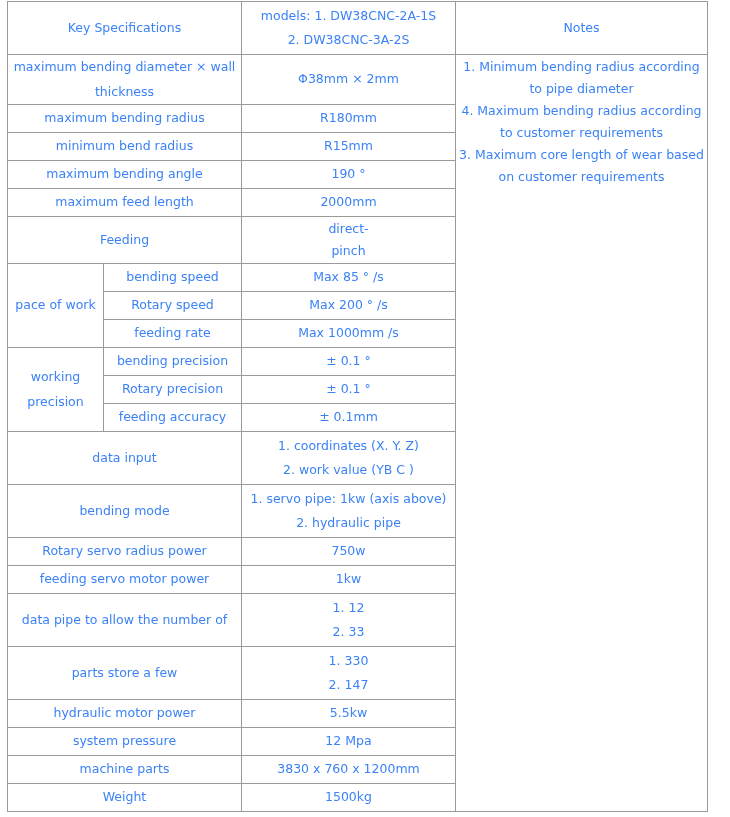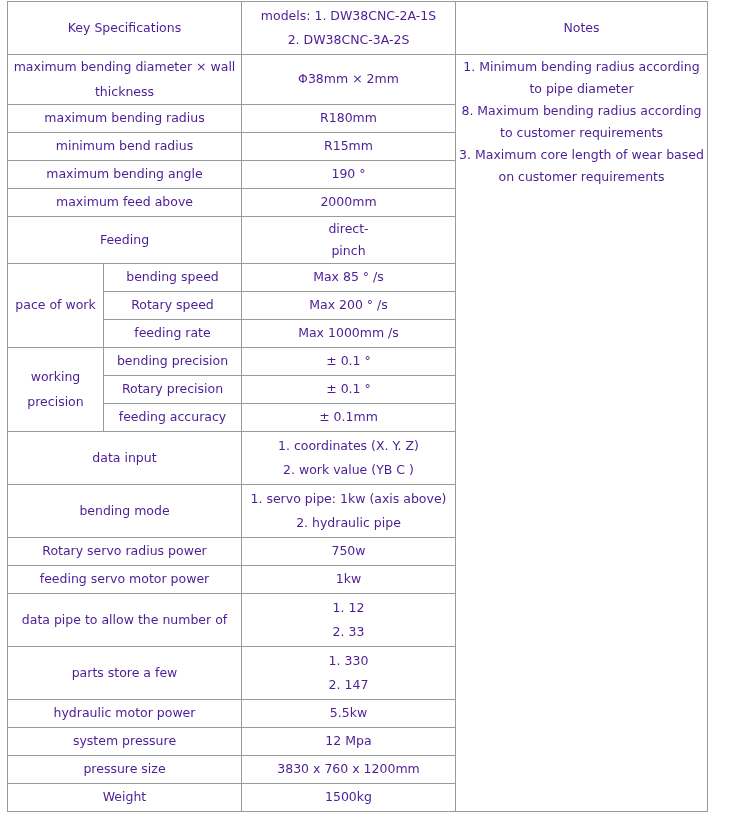--- a/index.html
+++ b/index.html
@@ -4,21 +4,21 @@
   <style>
     html, body { margin: 0; padding: 0; background: #ffffff; }
     body { width: 730px; height: 817px; position: relative; overflow: hidden; }
     table.spec {
       position: absolute; left: 7px; top: 1px;
       border-collapse: collapse;
       table-layout: fixed;
       width: 700px;
       font-family: "DejaVu Sans", sans-serif;
       font-size: 12.5px;
-      color: #4c1d95;
+      color: #3b82f6;
     }
     table.spec td {
       border: 1px solid #9a9a9a;
       padding: 0 1px;
       line-height: 24.5px;
       text-align: center;
       vertical-align: middle;
       word-wrap: break-word;
     }
     td.left { text-align: left; }
@@ -42,38 +42,38 @@
         <span class="line">models: 1. DW38CNC-2A-1S</span>
         <span class="line">2. DW38CNC-3A-2S</span>
       </td>
       <td class="left">Notes</td>
     </tr>
     <tr style="height:46px">
       <td colspan="2">maximum bending diameter × wall thickness</td>
       <td>Φ38mm × 2mm</td>
       <td class="notes" rowspan="22">
         <span class="line">1. Minimum bending radius according to pipe diameter</span>
-        <span class="line">8. Maximum bending radius according to customer requirements</span>
+        <span class="line">4. Maximum bending radius according to customer requirements</span>
         <span class="line">3. Maximum core length of wear based on customer requirements</span>
       </td>
     </tr>
     <tr style="height:28px">
       <td colspan="2">maximum bending radius</td>
       <td>R180mm</td>
     </tr>
     <tr style="height:28px">
       <td colspan="2">minimum bend radius</td>
       <td>R15mm</td>
     </tr>
     <tr style="height:28px">
       <td colspan="2">maximum bending angle</td>
       <td>190 °</td>
     </tr>
     <tr style="height:28px">
-      <td colspan="2">maximum feed above</td>
+      <td colspan="2">maximum feed length</td>
       <td>2000mm</td>
     </tr>
     <tr style="height:47px">
       <td colspan="2">Feeding</td>
       <td style="line-height:22px">
         <span class="line">direct-</span>
         <span class="line">pinch</span>
       </td>
     </tr>
     <tr style="height:28px">
@@ -140,21 +140,21 @@
     </tr>
     <tr style="height:28px">
       <td colspan="2">hydraulic motor power</td>
       <td>5.5kw</td>
     </tr>
     <tr style="height:28px">
       <td colspan="2">system pressure</td>
       <td>12 Mpa</td>
     </tr>
     <tr style="height:28px">
-      <td colspan="2">pressure size</td>
+      <td colspan="2">machine parts</td>
       <td>3830 x 760 x 1200mm</td>
     </tr>
     <tr style="height:28px">
       <td colspan="2">Weight</td>
       <td>1500kg</td>
     </tr>
   </tbody>
 </table>
 
 </body></html>

